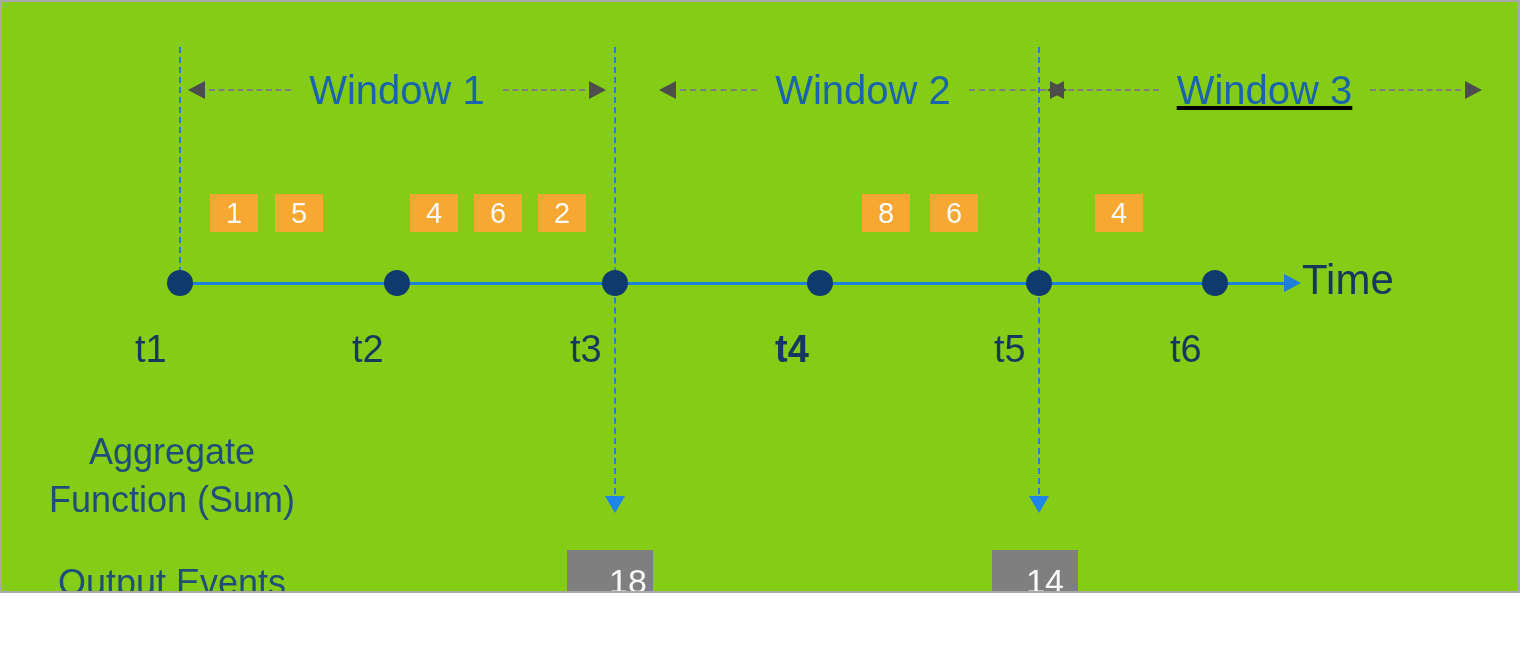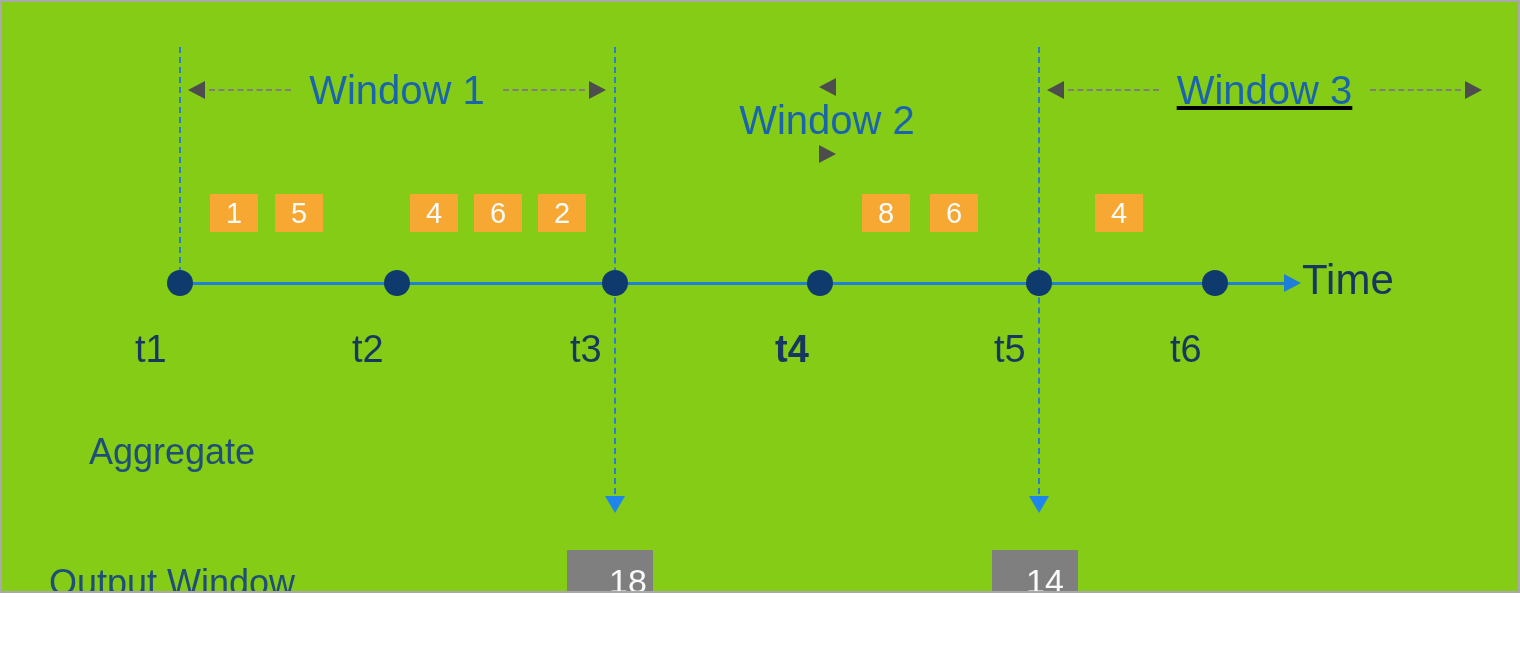--- a/index.html
+++ b/index.html
@@ -49,21 +49,21 @@
   <div class="vline" style="left:612px; top:45px; height:447px;"></div>
   <div class="vline" style="left:1036px; top:45px; height:447px;"></div>
 
   <div class="window-span" style="left:186px; width:418px;">
     <span class="gray-arrow-left"></span>
     <span class="gdash"></span>
     <span class="win-label">Window 1</span>
     <span class="gdash"></span>
     <span class="gray-arrow-right"></span>
   </div>
-  <div class="window-span" style="left:621px; width:408px;flex-direction:column;">
+  <div class="window-span" style="left:657px; width:408px;">
     <span class="gray-arrow-left"></span>
     <span class="gdash"></span>
     <span class="win-label">Window 2</span>
     <span class="gdash"></span>
     <span class="gray-arrow-right"></span>
   </div>
   <div class="window-span" style="left:1045px; width:435px;text-decoration:underline;">
     <span class="gray-arrow-left"></span>
     <span class="gdash"></span>
     <span class="win-label">Window 3</span>
@@ -99,16 +99,17 @@
   <div class="tick" style="left:1168px;">t6</div>
 
   <div class="down-arrow" style="left:603px;"></div>
   <div class="down-arrow" style="left:1027px;"></div>
 
   <div class="out-box" style="left:565px;padding-left:36px;">18</div>
   <div class="out-box" style="left:990px;padding-left:20px;">14</div>
 
   <div class="agg-label">
     <div>Aggregate</div>
+    <div>Function (Sum)</div>
   </div>
-  <div class="out-label">Output Window</div>
+  <div class="out-label">Output Events</div>
 
 </div>
 
 </body></html>

